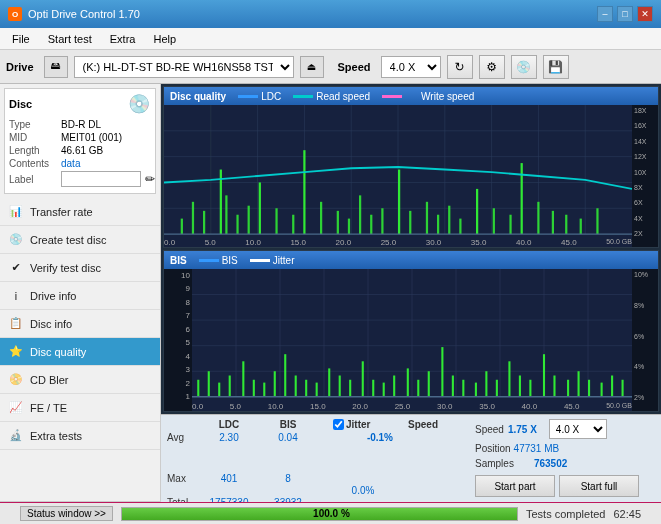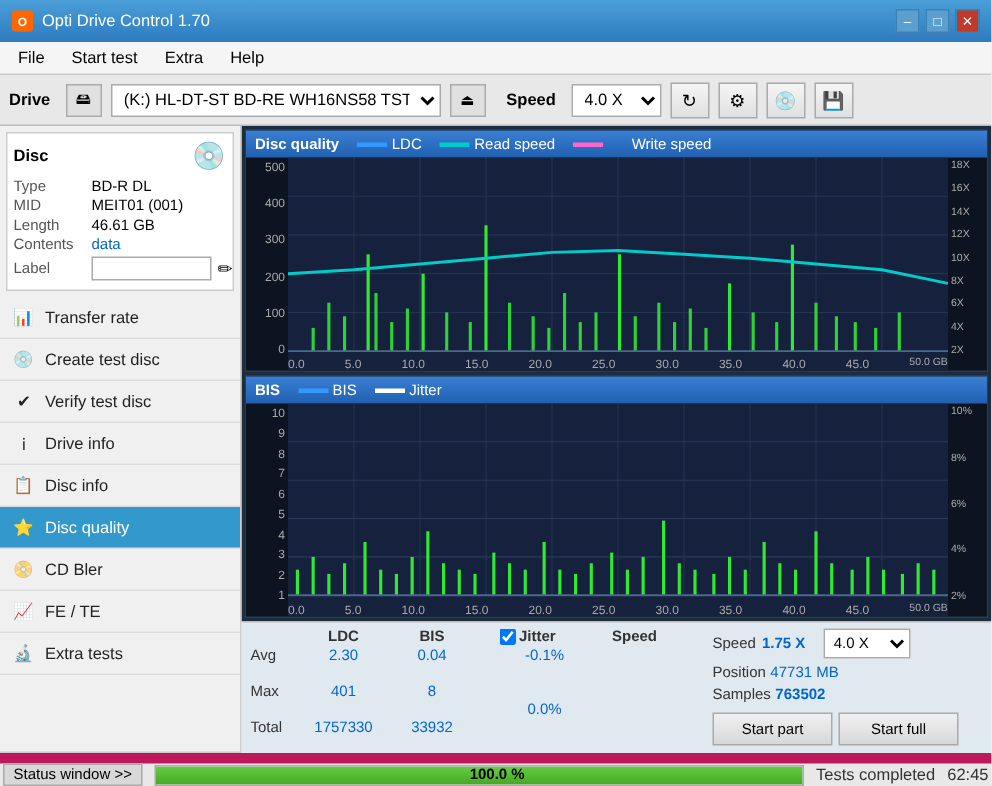--- a/index.html
+++ b/index.html
@@ -115,24 +115,24 @@
       gap: 6px;
       color: #222;
     }
     .sidebar-item.active { background: #3399cc; color: white; }
     .sidebar-item-icon { width: 16px; height: 16px; display: flex; align-items: center; justify-content: center; font-size: 11px; }
     
     
     .statusbar {
       height: 22px;
       background: #e8e8e8;
-      border-top: 7px solid #be185d;
+      border-top: 1px solid #be185d;
       display: flex;
       align-items: center;
-      padding: 0 2px;
+      padding: 0 20px;
       font-size: 11px;
       gap: 8px;
     }
     .status-window-btn {
       background: #d8d8d8;
       border: 1px solid #aaa;
       padding: 1px 6px;
       cursor: pointer;
       font-size: 10px;
     }
@@ -317,28 +317,20 @@
             <span style="color:white;font-size:10px;">Read speed</span>
           </span>
           <span style="display:flex;align-items:center;gap:19px;">
             <span style="display:inline-block;width:20px;height:3px;background:#ff66cc;"></span>
             <span style="color:white;font-size:10px;">Write speed</span>
           </span>
         </div>
 
         <div style="display:flex; height:calc(100% - 18px);">
 
-          <div style="width:28px; display:flex; flex-direction:column; justify-content:space-between; padding:2px 2px 10px 0; align-items:flex-end;">
-            <span style="font-size:8px;color:#aaa;">500</span>
-            <span style="font-size:8px;color:#aaa;">400</span>
-            <span style="font-size:8px;color:#aaa;">300</span>
-            <span style="font-size:8px;color:#aaa;">200</span>
-            <span style="font-size:8px;color:#aaa;">100</span>
-            <span style="font-size:8px;color:#aaa;">0</span>
-          </div>
 
           <div style="flex:1; position:relative; overflow:hidden;">
             <svg width="100%" height="100%" viewBox="0 0 420 110" preserveAspectRatio="none">
 
               <rect width="420" height="110" fill="#16213e"></rect>
 
               <line x1="42" y1="0" x2="42" y2="100" class="grid-line" stroke="#2a3a5a" stroke-width="0.5"></line>
               <line x1="84" y1="0" x2="84" y2="100" stroke="#2a3a5a" stroke-width="0.5"></line>
               <line x1="126" y1="0" x2="126" y2="100" stroke="#2a3a5a" stroke-width="0.5"></line>
               <line x1="168" y1="0" x2="168" y2="100" stroke="#2a3a5a" stroke-width="0.5"></line>
@@ -544,26 +536,26 @@
           <span style="width:68px;text-align:center;">LDC</span>
           <span style="width:50px;text-align:center;">BIS</span>
           <span style="width:20px;"></span>
           <span style="width:60px;text-align:center;display:flex;align-items:center;gap:2px;">
             <input type="checkbox" style="width: 11px; height: 11px;" checked="">
             <span>Jitter</span>
           </span>
           <span style="width:60px;text-align:center;">Speed</span>
         </div>
 
-        <div style="display:flex; align-items:center; font-size:10px; margin-bottom:1px;">
+        <div style="display:flex; align-items:center; font-size:10px; margin-bottom:18px;">
           <span style="width:28px;color:#333;">Avg</span>
           <span style="width:68px;text-align:center;color:#0066cc;">2.30</span>
           <span style="width:50px;text-align:center;color:#0066cc;">0.04</span>
           <span style="width:20px;"></span>
-          <span style="width:60px;text-align:center;color:#0066cc;">-0.1%</span>
+          <span style="width:60px;text-align:right;color:#0066cc;font-weight:bold;">-0.1%</span>
         </div>
 
         <div style="display:flex; align-items:center; font-size:10px; margin-bottom:1px;">
           <span style="width:28px;color:#333;">Max</span>
           <span style="width:68px;text-align:center;color:#0066cc;">401</span>
           <span style="width:50px;text-align:center;color:#0066cc;">8</span>
           <span style="width:20px;"></span>
           <span style="width:60px;text-align:center;color:#0066cc;margin-top:24px;">0.0%</span>
         </div>
 
@@ -584,21 +576,21 @@
             <option>4.0 X</option>
           </select>
         </div>
         <div style="display:flex; gap:12px; font-size:10px;">
           <div style="display:flex; gap:3px;">
             <span style="color:#333;">Position</span>
             <span style="color:#0066cc;">47731 MB</span>
           </div>
         </div>
         <div style="display:flex; gap:12px; font-size:10px;">
-          <div style="display:flex; gap:3px;">
+          <div style="display:flex; gap:20px;">
             <span style="color:#333;">Samples</span>
             <span style="color:#0066cc;font-weight:bold;">763502</span>
           </div>
         </div>
         <div style="display:flex; gap:4px; margin-top:2px;">
           <button class="action-btn">Start part</button>
           <button class="action-btn">Start full</button>
         </div>
       </div>
 

